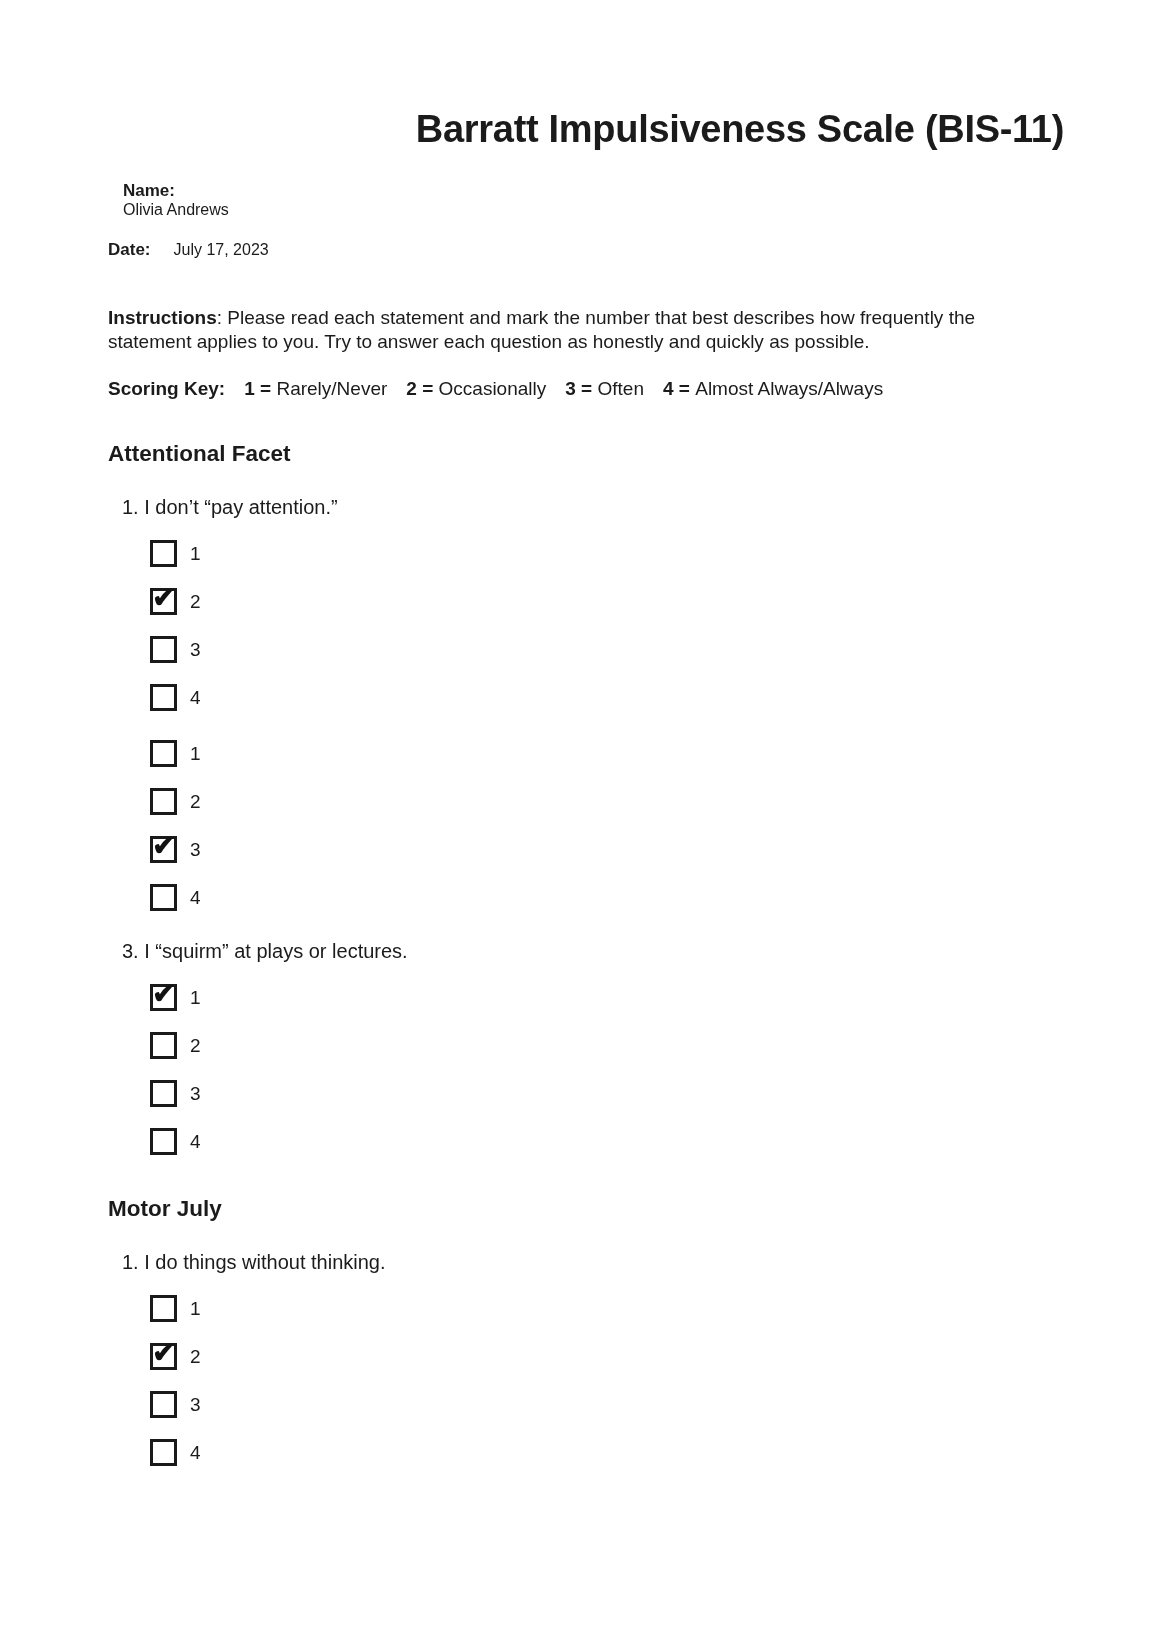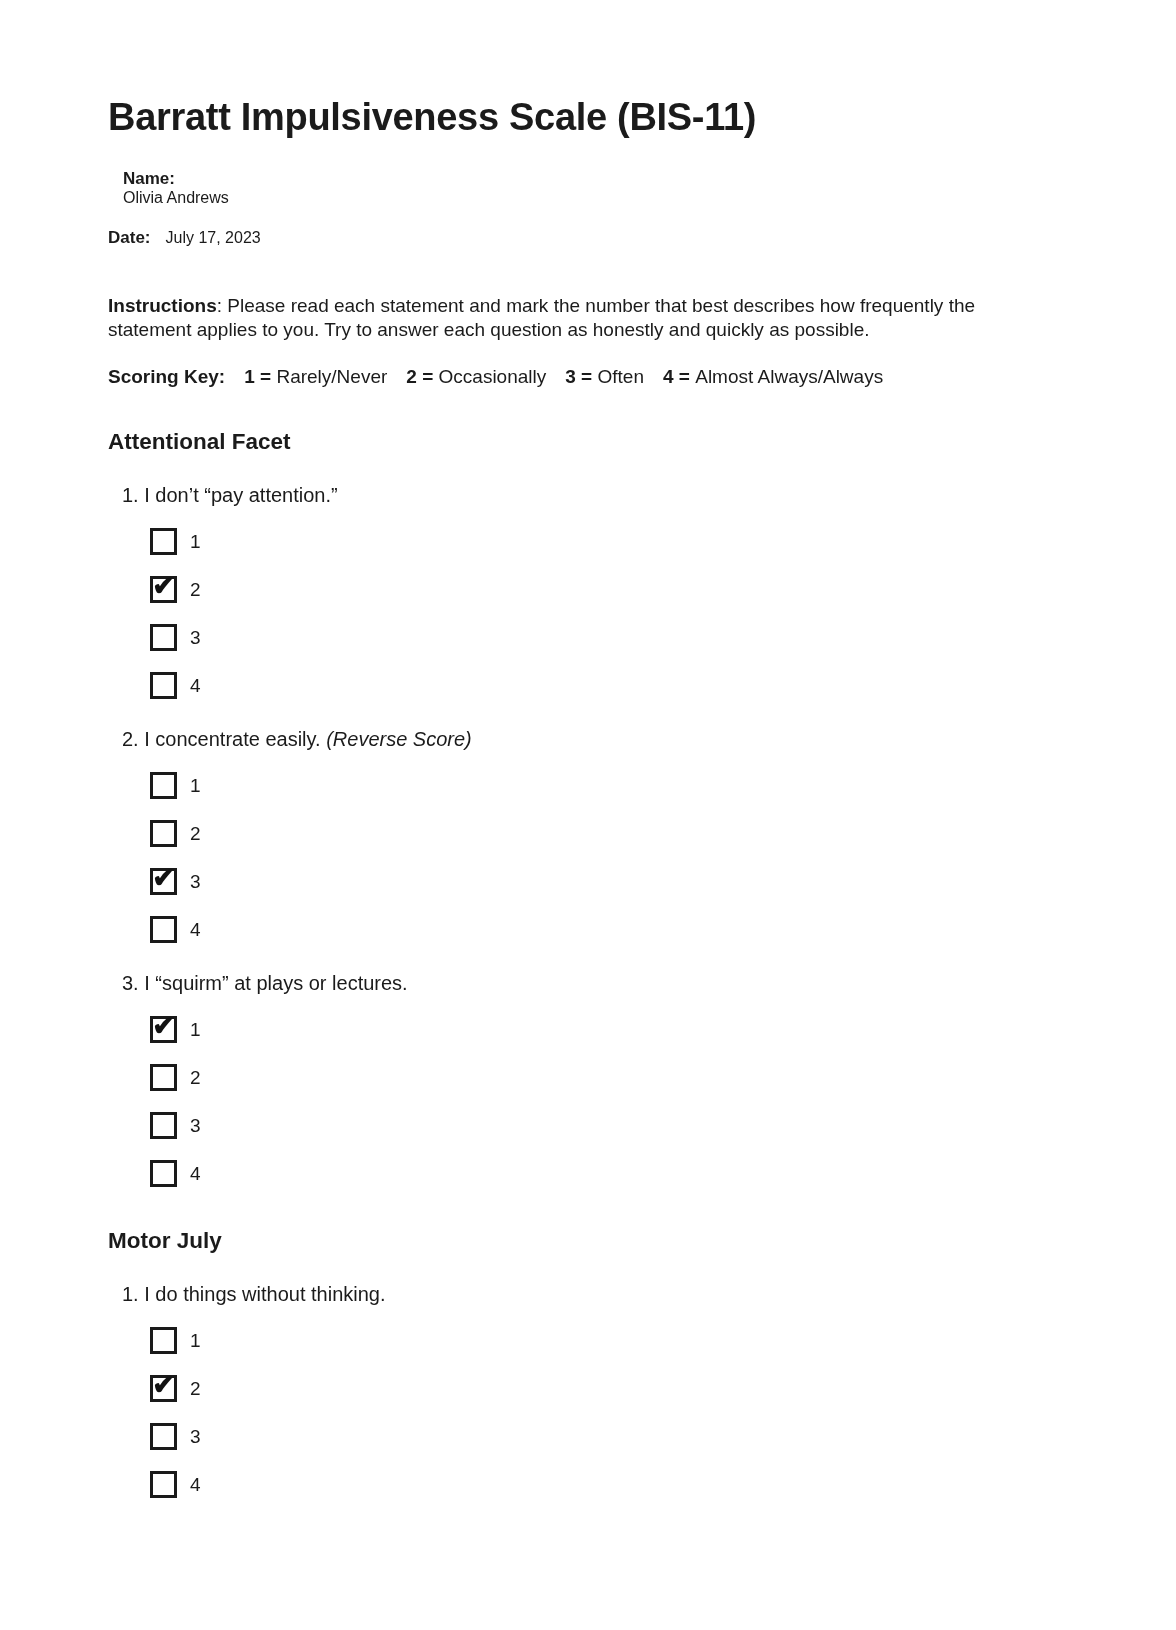--- a/index.html
+++ b/index.html
@@ -8,31 +8,31 @@
     width: 1176px;
     height: 1630px;
     background: #ffffff;
     color: #1b1b1b;
     font-family: "Liberation Sans", sans-serif;
     overflow: hidden;
   }
   .page { padding: 97px 100px 0 108px; }
 
   .title {
-    margin: 0;
-    text-align: left;
+    margin: 12px;
+    text-align: right;
     font-size: 38px;
     font-weight: bold;
     line-height: 1.08;
     letter-spacing: -0.3px;
   }
 
   .field-row { display: flex; align-items: baseline; }
   .field-row.first { margin-top: 31px; flex-direction: column; }
-  .field-row.second { margin-top: 21px; }
+  .field-row.second { margin-top: 21px; gap: 8px; }
   .field-label { font-size: 17px; font-weight: bold; }
   .field-value { font-size: 16px; margin-left: 15px; }
 
   .instructions {
     margin: 46px 0 0;
     font-size: 19px;
     line-height: 23.5px;
     max-width: 910px;
   }
   .instructions b, .scoring-key b { font-weight: bold; margin-top: 24px; }
@@ -116,21 +116,20 @@
           <div class="option-row">
             <span class="checkbox"></span>
             <span class="option-label">3</span>
           </div>
           <div class="option-row">
             <span class="checkbox"></span>
             <span class="option-label">4</span>
           </div>
         </div>
         <div class="question">
-          <div class="question-text">2. I concentrate easily.<span class="question-note"> (Reverse Score)</span></div>
           <div class="option-row">
             <span class="checkbox"></span>
             <span class="option-label">1</span>
           </div>
           <div class="option-row">
             <span class="checkbox"></span>
             <span class="option-label">2</span>
           </div>
           <div class="option-row">
             <span class="checkbox">

